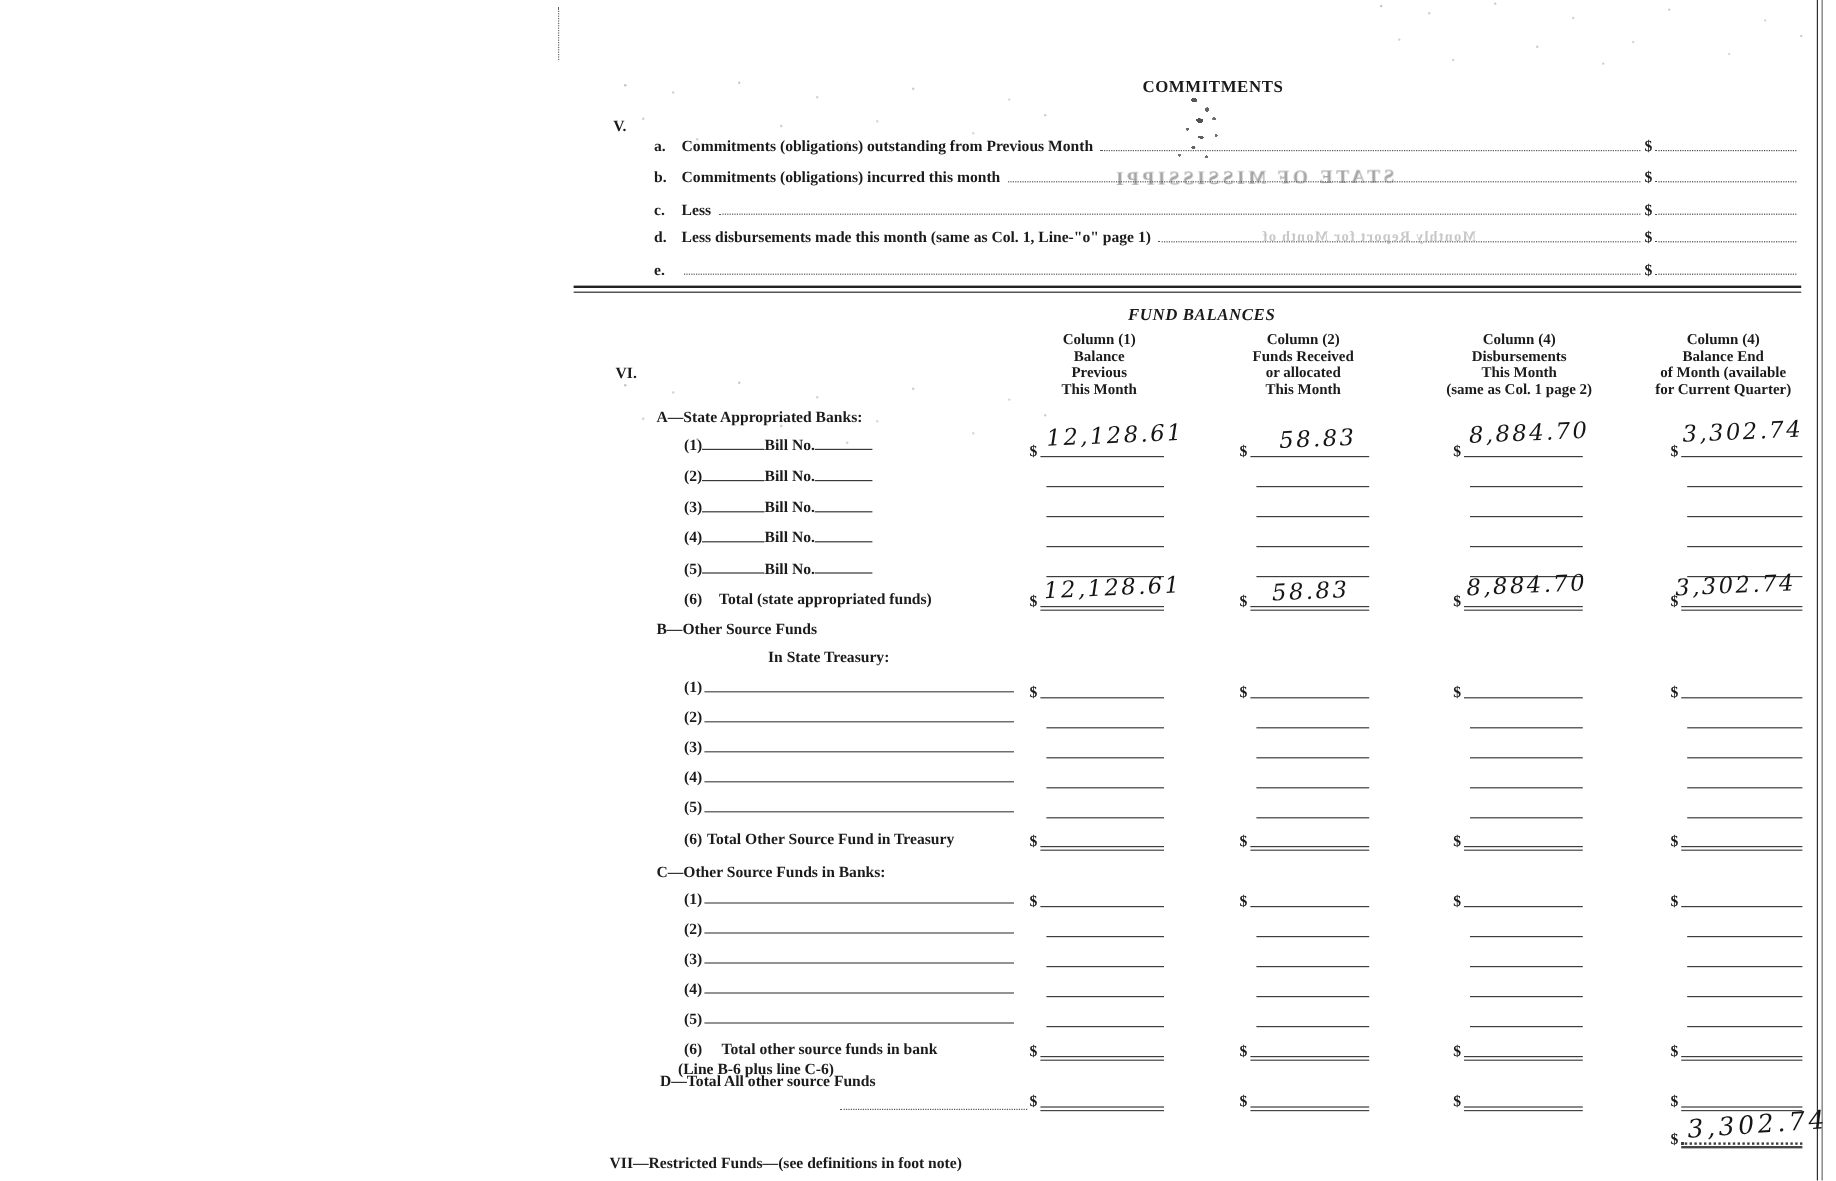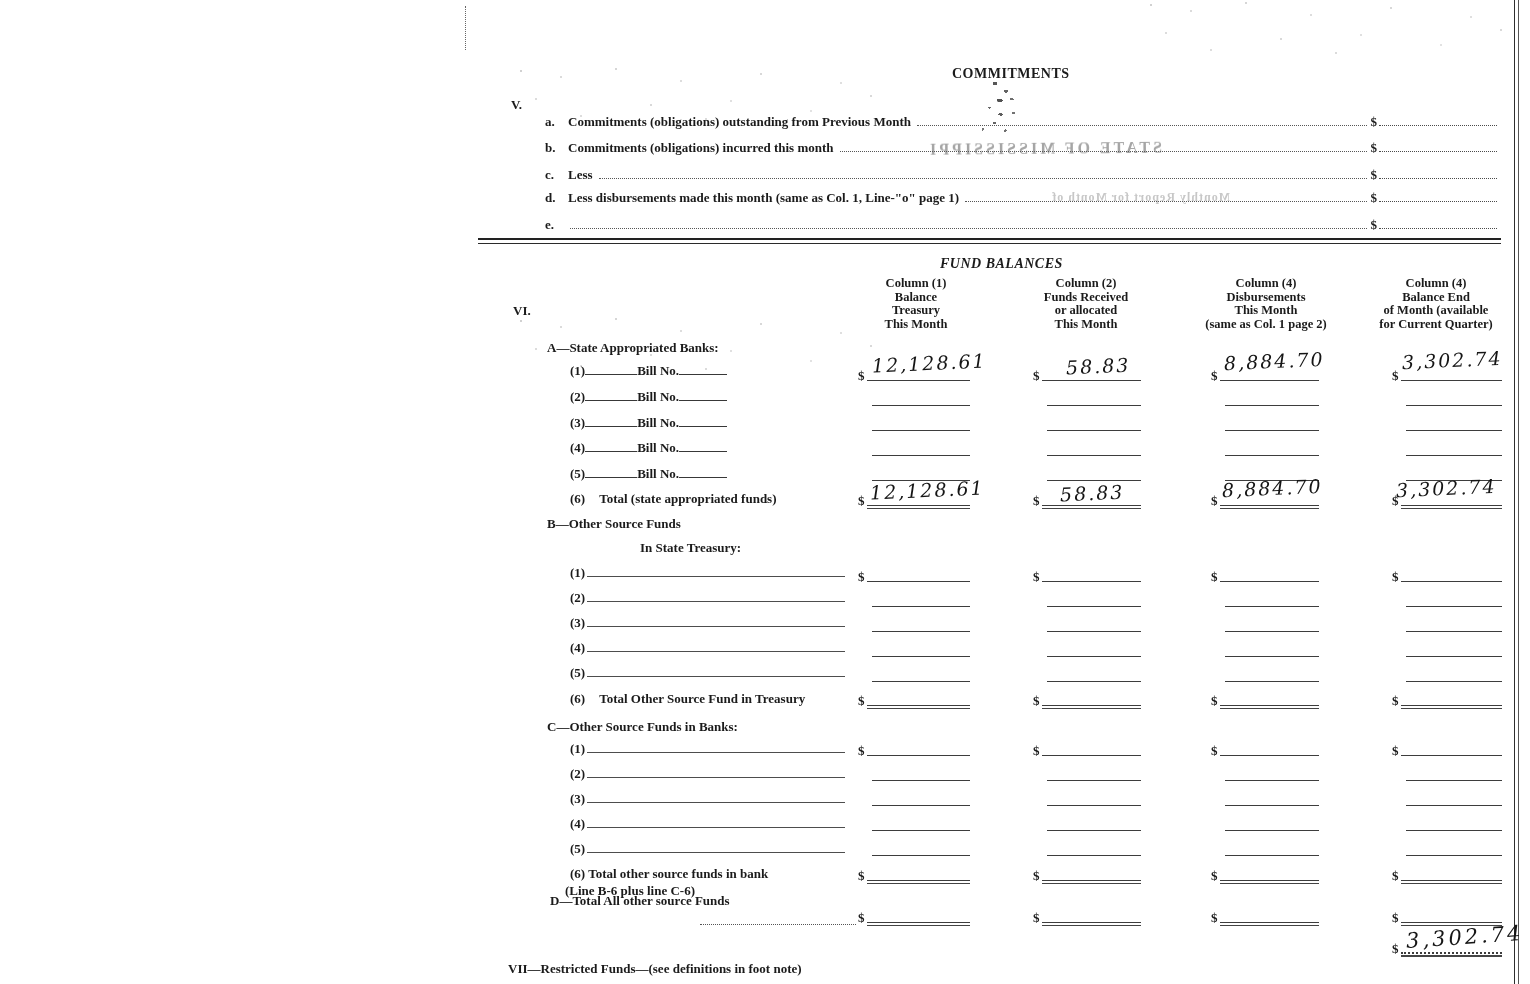--- a/index.html
+++ b/index.html
@@ -106,21 +106,21 @@
   </div>
 
   <div class="dblrule"></div>
 
   <div class="t title" style="left:940px;top:256px;font-style:italic;">FUND  BALANCES</div>
   <div class="t" style="left:513px;top:303px;">VI.</div>
 
   <div class="colhead" style="left:828px;top:277px;">
     <div>Column (1)</div>
     <div>Balance</div>
-    <div>Treasury</div>
+    <div>Previous</div>
     <div>This Month</div>
   </div>
   <div class="colhead" style="left:998px;top:277px;">
     <div>Column (2)</div>
     <div>Funds Received</div>
     <div>or allocated</div>
     <div>This Month</div>
   </div>
   <div class="colhead" style="left:1178px;top:277px;">
     <div>Column (4)</div>
@@ -286,21 +286,21 @@
   <div class="flexrow" style="left:570px;top:640px;width:277px;">
     <span>(4)</span>
     <div class="ulong"></div>
     </div>
   <div class="flexrow" style="left:570px;top:665px;width:277px;">
     <span>(5)</span>
     <div class="ulong"></div>
     </div>
   <div class="flexrow" style="left:570px;top:691px;">
     <span>(6)</span>
-    <span style="margin-left:14px;">Total Other Source Fund in Treasury</span>
+    <span style="margin-left:4px;">Total Other Source Fund in Treasury</span>
   </div>
 
   <div class="amt" style="left:858px;top:567px;width:112px;">
     <span class="d">$</span>
       <div class="aln"></div>
     </div>
   <div class="amt" style="left:1033px;top:567px;width:108px;">
     <span class="d">$</span>
       <div class="aln"></div>
     </div>
@@ -399,21 +399,21 @@
   <div class="flexrow" style="left:570px;top:816px;width:277px;">
     <span>(4)</span>
     <div class="ulong"></div>
     </div>
   <div class="flexrow" style="left:570px;top:841px;width:277px;">
     <span>(5)</span>
     <div class="ulong"></div>
     </div>
   <div class="flexrow" style="left:570px;top:866px;">
     <span>(6)</span>
-    <span style="margin-left:3px;">Total other source funds in bank</span>
+    <span style="margin-left:16px;">Total other source funds in bank</span>
   </div>
 
   <div class="amt" style="left:858px;top:741px;width:112px;">
     <span class="d">$</span>
       <div class="aln"></div>
     </div>
   <div class="amt" style="left:1033px;top:741px;width:108px;">
     <span class="d">$</span>
       <div class="aln"></div>
     </div>

